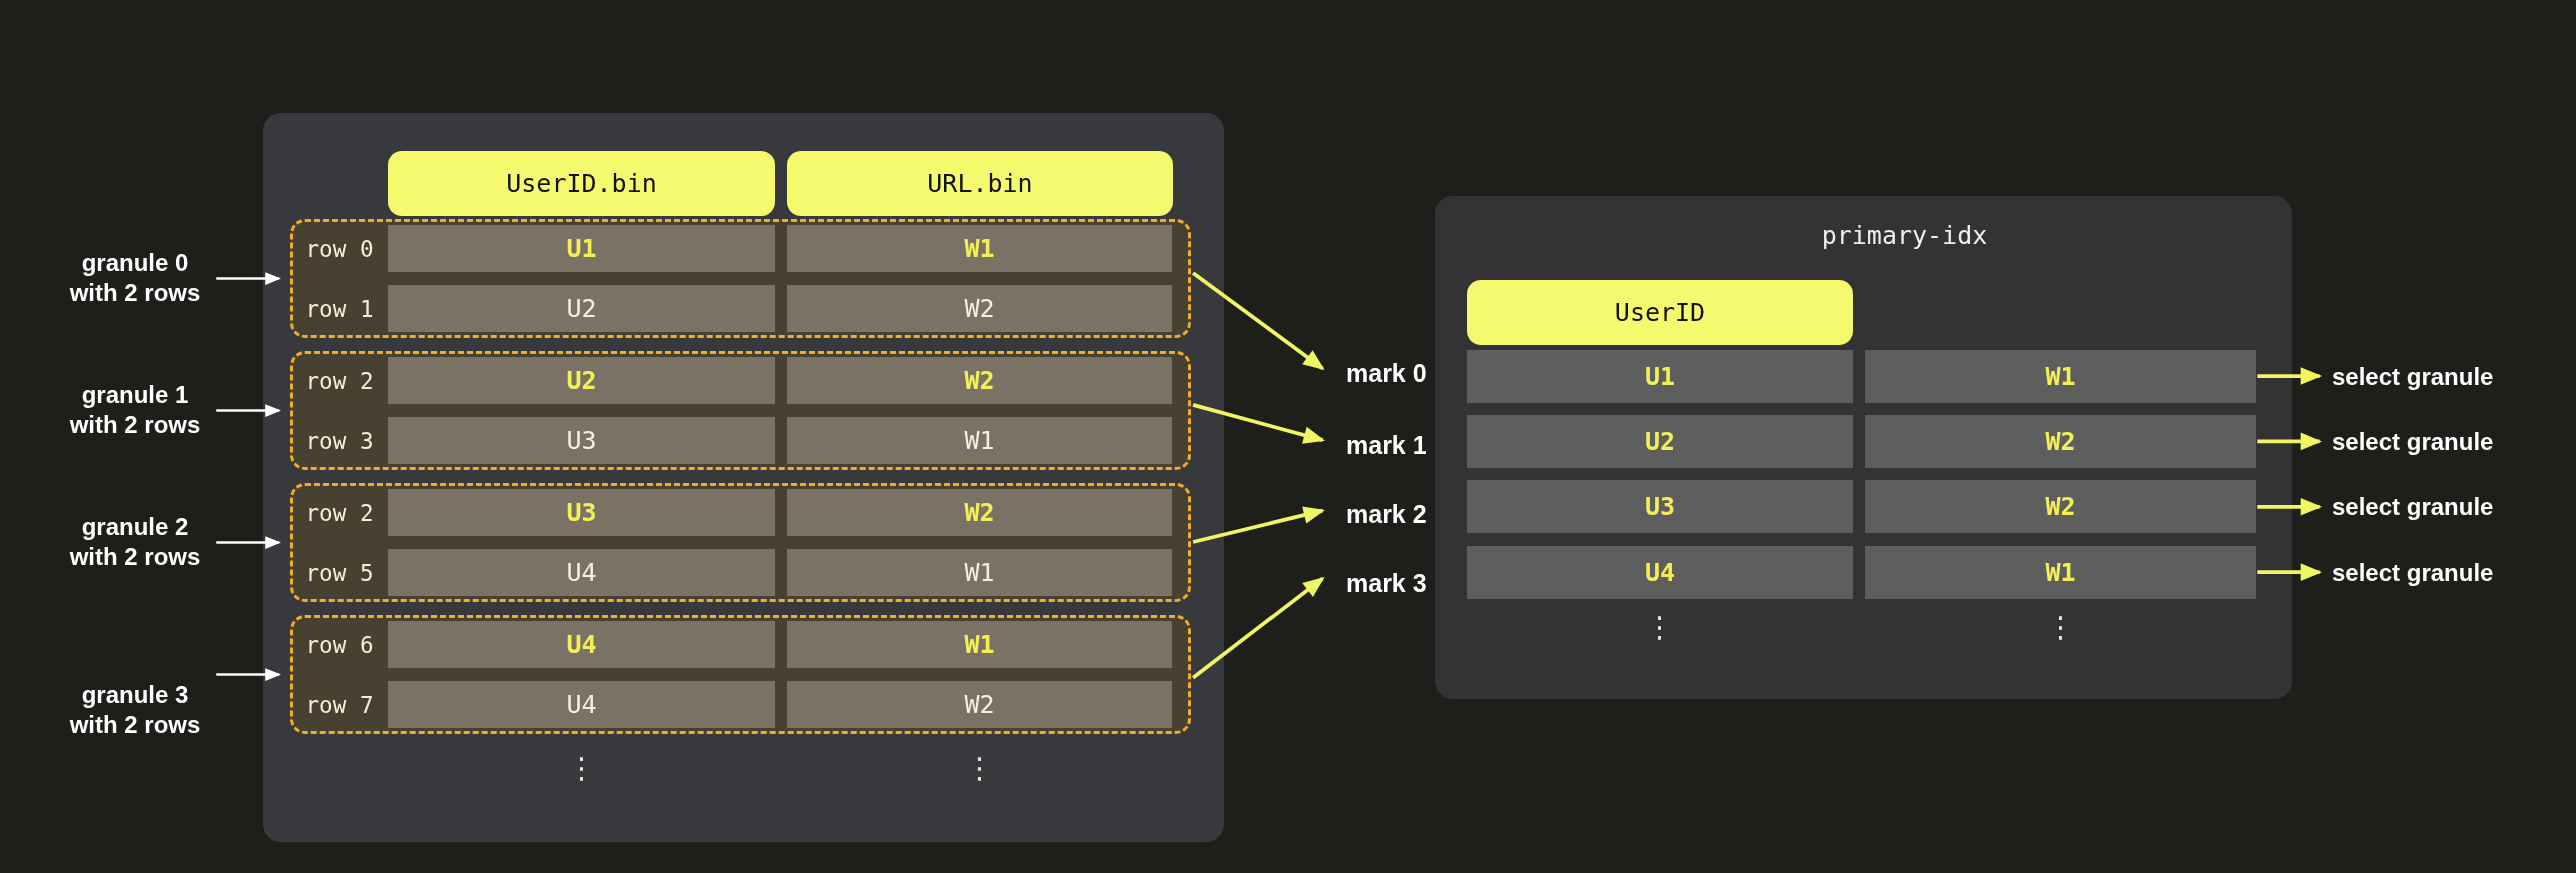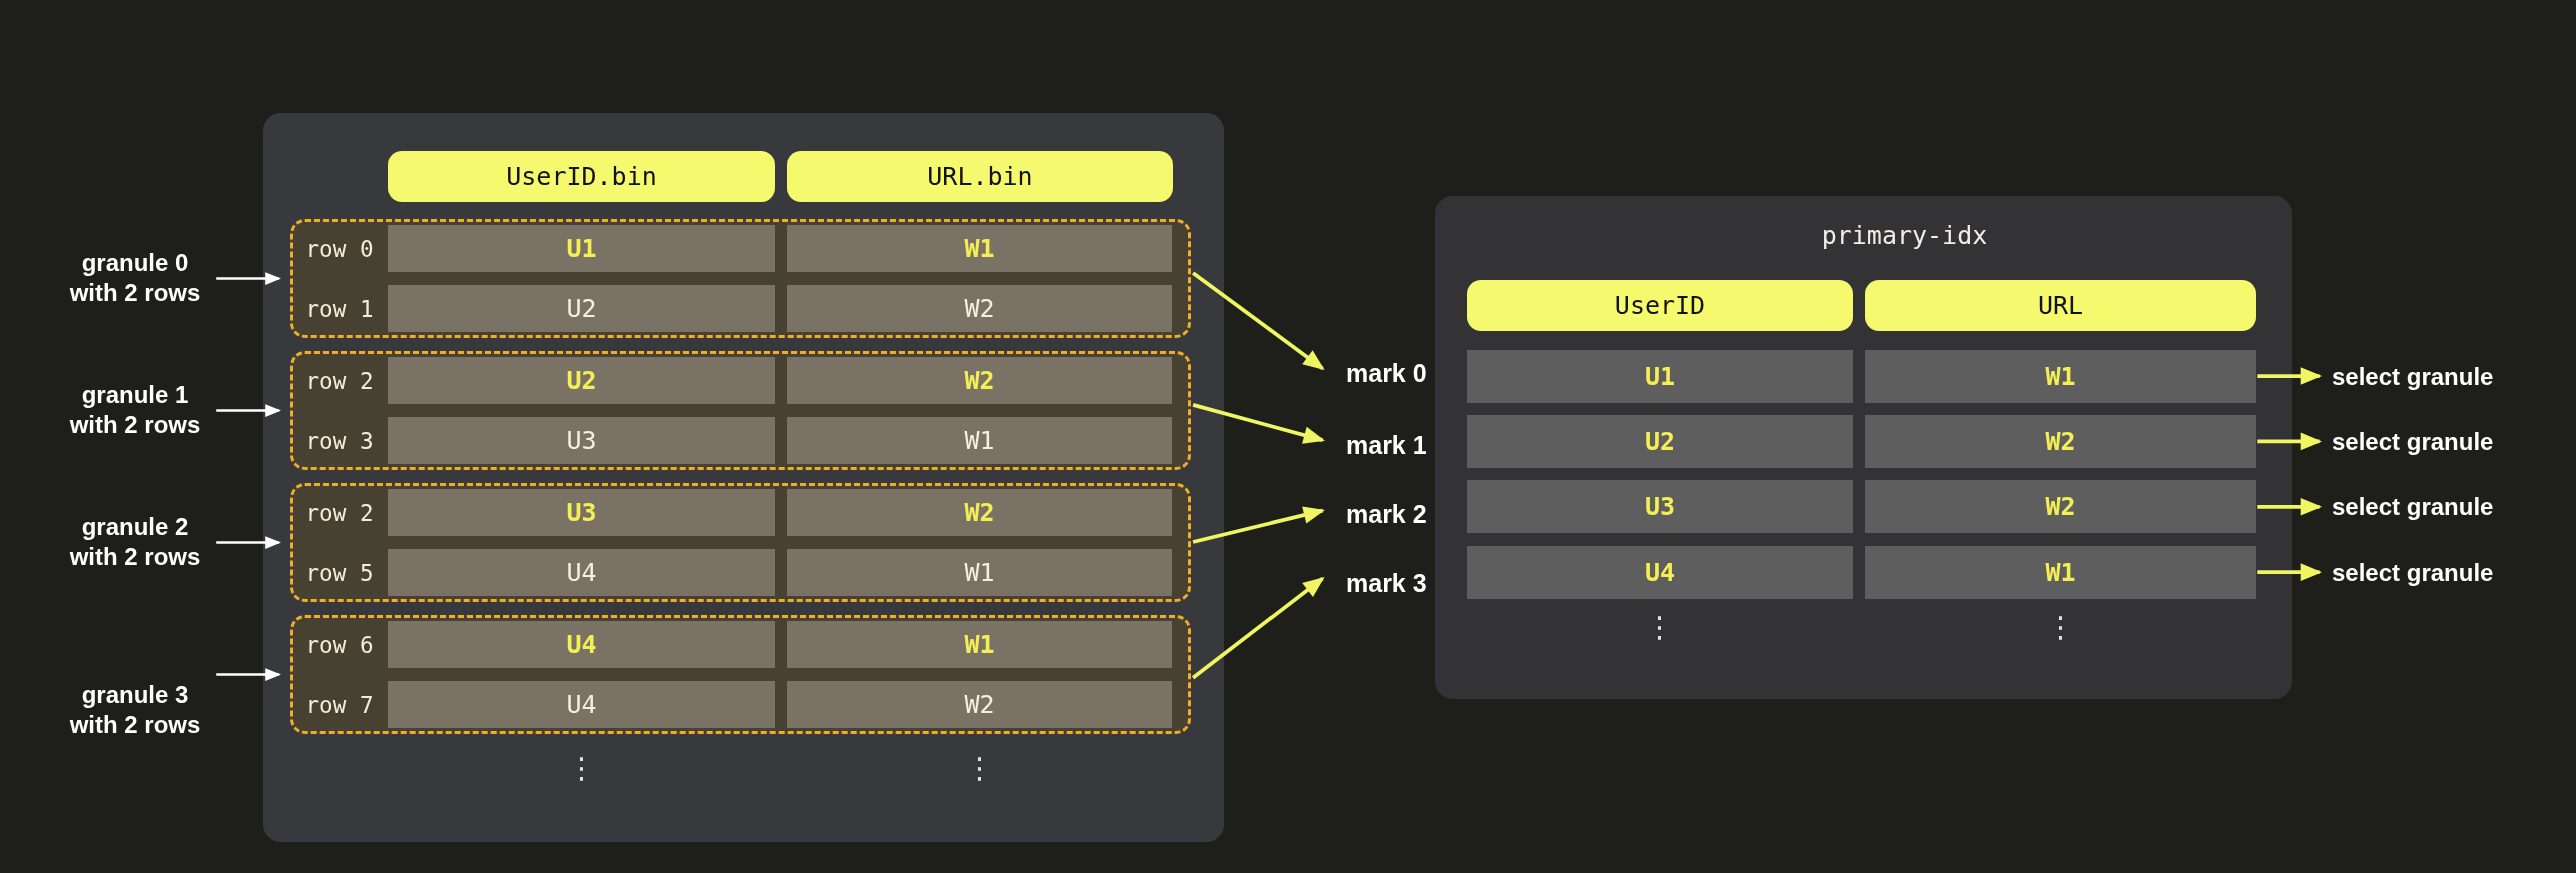--- a/index.html
+++ b/index.html
@@ -9,21 +9,21 @@
   }
   .abs{position:absolute;}
   .page-title{
     left:45px;top:28px;font-size:25px;font-weight:700;color:#ffffff;
     white-space:pre-wrap;letter-spacing:0.3px;
   }
   .panel{border-radius:17.6px;}
   .panel-left{left:263px;top:113px;width:961px;height:729px;background:#38393c;}
   .panel-right{left:1435px;top:196px;width:857px;height:503px;background:#333336;}
   .pill{
-    height:51px;background:#f5f96d;border-radius:14px;
+    height:65px;background:#f5f96d;border-radius:14px;
     display:flex;align-items:center;justify-content:center;
     font-family:"DejaVu Sans Mono",monospace;font-size:25px;font-weight:500;color:#121210;
   }
   .granule{
     left:290px;width:901px;height:119px;background:#474131;
     border:3.8px dashed #efac2d;border-radius:15px;box-sizing:border-box;
   }
   .cell{
     height:47px;display:flex;align-items:center;justify-content:center;
     font-family:"DejaVu Sans Mono",monospace;font-size:25px;
@@ -129,23 +129,20 @@
   <div class="abs mark-label" style="top:429px;">mark 1</div>
   <div class="abs mark-label" style="top:498px;">mark 2</div>
   <div class="abs mark-label" style="top:567px;">mark 3</div>
 
   <div class="abs panel panel-right"></div>
   <div class="abs idx-title">primary-idx</div>
 
   <div class="abs pill" style="left:1467px;top:280px;width:386px;">
     <span>UserID</span>
   </div>
-  <div class="abs pill" style="left:1865px;top:280px;width:391px;">
-    <span>URL</span>
-  </div>
 
   <div class="abs cell cell-idx val-strong" style="left:1467px;top:350px;width:386px;">U1</div>
   <div class="abs cell cell-idx val-strong" style="left:1865px;top:350px;width:391px;">W1</div>
   <div class="abs cell cell-idx val-strong" style="left:1467px;top:415px;width:386px;">U2</div>
   <div class="abs cell cell-idx val-strong" style="left:1865px;top:415px;width:391px;">W2</div>
   <div class="abs cell cell-idx val-strong" style="left:1467px;top:480px;width:386px;">U3</div>
   <div class="abs cell cell-idx val-strong" style="left:1865px;top:480px;width:391px;">W2</div>
   <div class="abs cell cell-idx val-strong" style="left:1467px;top:546px;width:386px;">U4</div>
   <div class="abs cell cell-idx val-strong" style="left:1865px;top:546px;width:391px;">W1</div>
 

